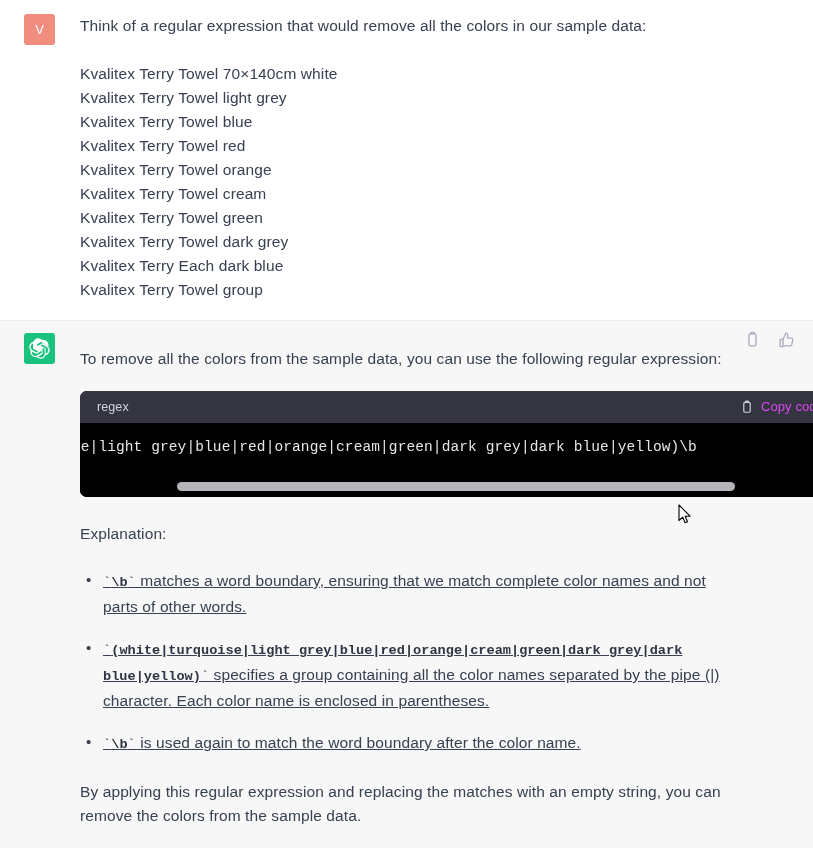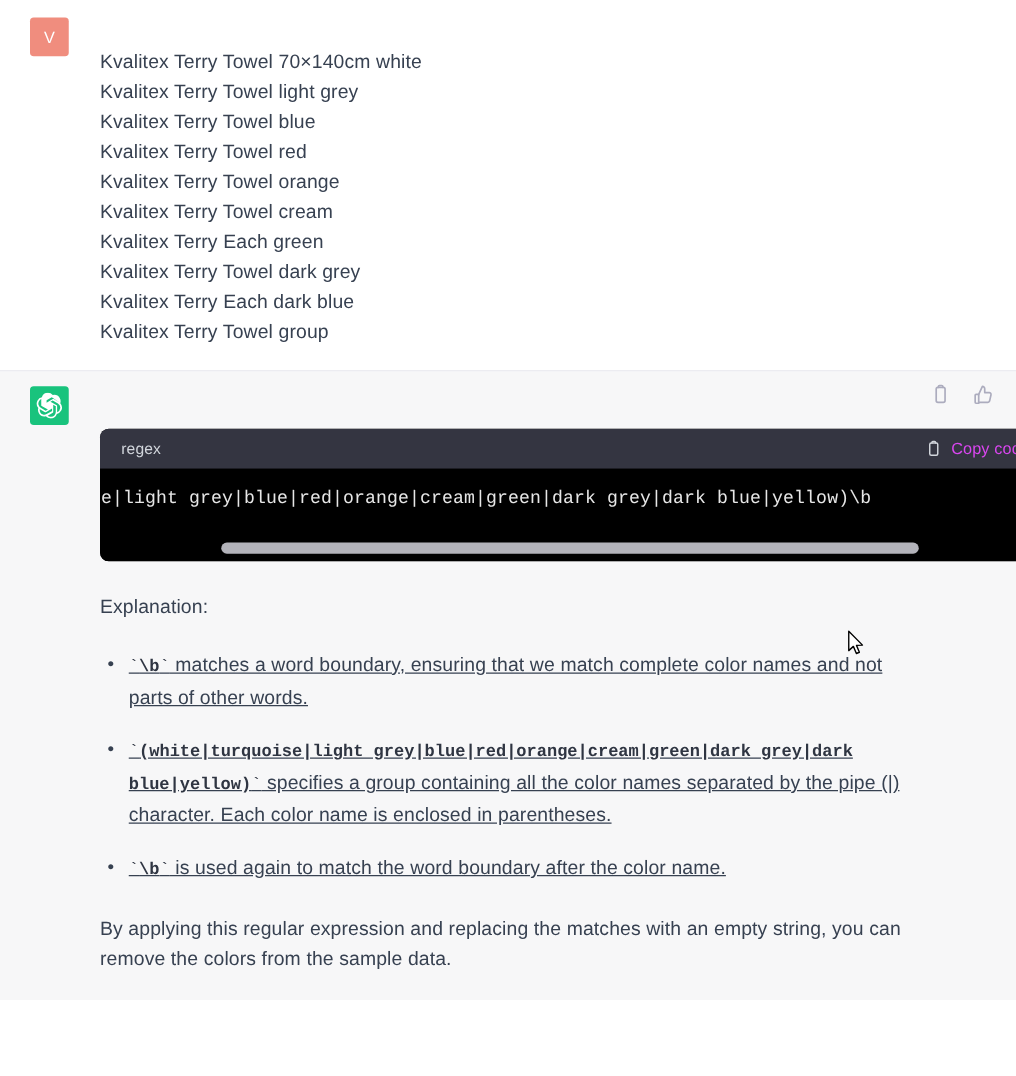--- a/index.html
+++ b/index.html
@@ -172,29 +172,30 @@
 <body>
 
 <div id="app">
 
   <div class="msg msg-user">
     <div class="msg-inner" style="padding-top:14px;padding-bottom:18px;">
       <div class="avatar avatar-user">
         <span>V</span>
       </div>
       <div class="content">
+        <p class="line">Think of a regular expression that would remove all the colors in our sample data:</p>
         <div class="para-gap"></div>
         <div>
           <p class="line">Kvalitex Terry Towel 70×140cm white</p>
           <p class="line">Kvalitex Terry Towel light grey</p>
           <p class="line">Kvalitex Terry Towel blue</p>
           <p class="line">Kvalitex Terry Towel red</p>
           <p class="line">Kvalitex Terry Towel orange</p>
           <p class="line">Kvalitex Terry Towel cream</p>
-          <p class="line">Kvalitex Terry Each green</p>
+          <p class="line">Kvalitex Terry Towel green</p>
           <p class="line">Kvalitex Terry Towel dark grey</p>
           <p class="line">Kvalitex Terry Each dark blue</p>
           <p class="line">Kvalitex Terry Towel group</p>
         </div>
       </div>
     </div>
   </div>
 
   <div class="msg msg-assistant">
     <div class="msg-inner" style="padding-top:26px;padding-bottom:20px;">
@@ -221,20 +222,21 @@
         <span class="action-icon" title="Bad response">
           <svg viewBox="0 0 24 24" fill="none" stroke="#acacbe" stroke-width="1.9" stroke-linecap="round" stroke-linejoin="round">
             <path d="M7 2h-3a1 1 0 0 0-1 1v8a1 1 0 0 0 1 1h3"></path>
             <path d="M7 12l4.2 9a2.6 2.6 0 0 0 2.6-2.6V14h5.1a2 2 0 0 0 2-2.4l-1.6-7.2a2 2 0 0 0-2-1.4H7z"></path>
           </svg>
         </span>
       </div>
 
       <div class="content">
 
+        <p>To remove all the colors from the sample data, you can use the following regular expression:</p>
 
         <div class="codeblock">
           <div class="code-header">
             <span class="code-lang">regex</span>
             <span class="copy-btn">
               <span>
                 <svg viewBox="0 0 24 24" fill="none" stroke="#d1d5db" stroke-width="2" stroke-linecap="round" stroke-linejoin="round">
                   <rect x="6.5" y="4" width="11" height="17" rx="2"></rect>
                   <path d="M9.5 4V3.2A1.2 1.2 0 0 1 10.7 2h2.6A1.2 1.2 0 0 1 14.5 3.2V4"></path>
                 </svg>

